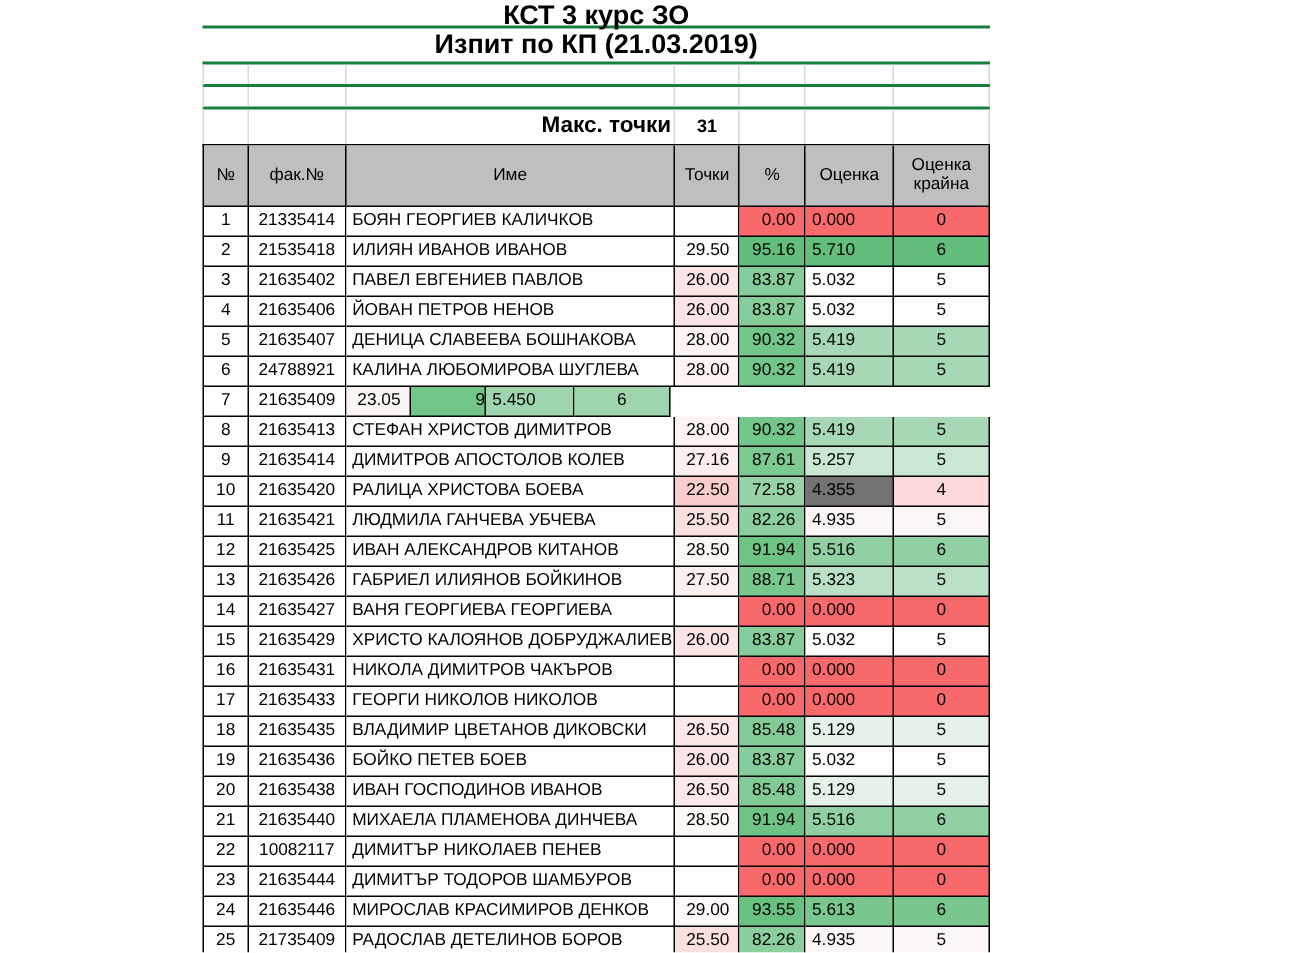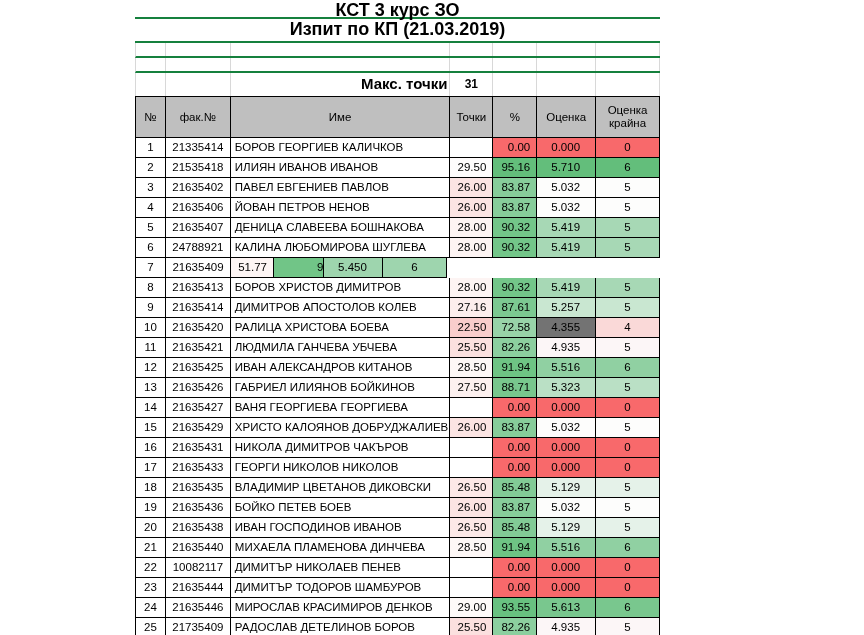--- a/index.html
+++ b/index.html
@@ -27,21 +27,21 @@
          display:flex;align-items:center;justify-content:center;text-align:center;
          font-size:11.5px;line-height:13px;}
   .row{display:flex;height:20px;}
   .cell{box-sizing:border-box;border-right:1px solid #000;border-bottom:1px solid #000;
         font-size:11.5px;line-height:19px;white-space:nowrap;overflow:hidden;background:#fff;}
   .c-num{width:30px;text-align:center;}
   .c-fak{width:65px;text-align:center;}
   .c-name{width:220px;text-align:left;padding-left:4px;width:216px;width:220px;box-sizing:border-box;}
   .c-points{width:43px;text-align:right;padding-right:6px;}
   .c-pct{width:44px;text-align:right;padding-right:6px;}
-  .c-grade{width:59px;text-align:center;padding-right:1px;}
+  .c-grade{width:59px;text-align:right;padding-right:25px;}
   .c-final{width:64px;text-align:center;}
 </style>
 </head>
 <body>
 
 <div class="screen">
   <div class="sheet">
 
     <div class="trow t1 faint">
       <div class="title-cell">КСТ 3 курс ЗО</div>
@@ -86,21 +86,21 @@
         <div class="hcell w-name">Име</div>
         <div class="hcell w-points">Точки</div>
         <div class="hcell w-pct">%</div>
         <div class="hcell w-grade">Оценка</div>
         <div class="hcell w-final">Оценка крайна</div>
       </div>
       <div id="table-body">
           <div class="row">
             <div class="cell c-num">1</div>
             <div class="cell c-fak">21335414</div>
-            <div class="cell c-name">БОРОВ ГЕОРГИЕВ КАЛИЧКОВ</div>
+            <div class="cell c-name">БОЯН ГЕОРГИЕВ КАЛИЧКОВ</div>
             <div class="cell c-points" style="background: rgb(255, 255, 255);"></div>
             <div class="cell c-pct" style="background: rgb(248, 105, 107);">0.00</div>
             <div class="cell c-grade" style="background: rgb(248, 105, 107);">0.000</div>
             <div class="cell c-final" style="background: rgb(248, 105, 107);">0</div>
           </div>
           <div class="row">
             <div class="cell c-num">2</div>
             <div class="cell c-fak">21535418</div>
             <div class="cell c-name">ИЛИЯН ИВАНОВ ИВАНОВ</div>
             <div class="cell c-points" style="background: rgb(254, 252, 252);">29.50</div>
@@ -140,29 +140,29 @@
             <div class="cell c-fak">24788921</div>
             <div class="cell c-name">КАЛИНА ЛЮБОМИРОВА ШУГЛЕВА</div>
             <div class="cell c-points" style="background: rgb(253, 244, 243);">28.00</div>
             <div class="cell c-pct" style="background: rgb(115, 198, 137);">90.32</div>
             <div class="cell c-grade" style="background: rgb(167, 216, 181);">5.419</div>
             <div class="cell c-final" style="background: rgb(167, 216, 181);">5</div>
           </div>
           <div class="row">
             <div class="cell c-num">7</div>
             <div class="cell c-fak">21635409</div>
-            <div class="cell c-points" style="background: rgb(253, 245, 244);">51.77</div>
+            <div class="cell c-points" style="background: rgb(253, 245, 244);">23.05</div>
             <div class="cell c-pct" style="background: rgb(113, 197, 135); padding-left: 43px;">90.84</div>
             <div class="cell c-grade" style="background: rgb(158, 213, 174);">5.450</div>
             <div class="cell c-final" style="background: rgb(158, 213, 174);">6</div>
           </div>
           <div class="row">
             <div class="cell c-num">8</div>
             <div class="cell c-fak">21635413</div>
-            <div class="cell c-name">БОРОВ ХРИСТОВ ДИМИТРОВ</div>
+            <div class="cell c-name">СТЕФАН ХРИСТОВ ДИМИТРОВ</div>
             <div class="cell c-points" style="background: rgb(253, 244, 243);">28.00</div>
             <div class="cell c-pct" style="background: rgb(115, 198, 137);">90.32</div>
             <div class="cell c-grade" style="background: rgb(167, 216, 181);">5.419</div>
             <div class="cell c-final" style="background: rgb(167, 216, 181);">5</div>
           </div>
           <div class="row">
             <div class="cell c-num">9</div>
             <div class="cell c-fak">21635414</div>
             <div class="cell c-name">ДИМИТРОВ АПОСТОЛОВ КОЛЕВ</div>
             <div class="cell c-points" style="background: rgb(252, 238, 237);">27.16</div>

